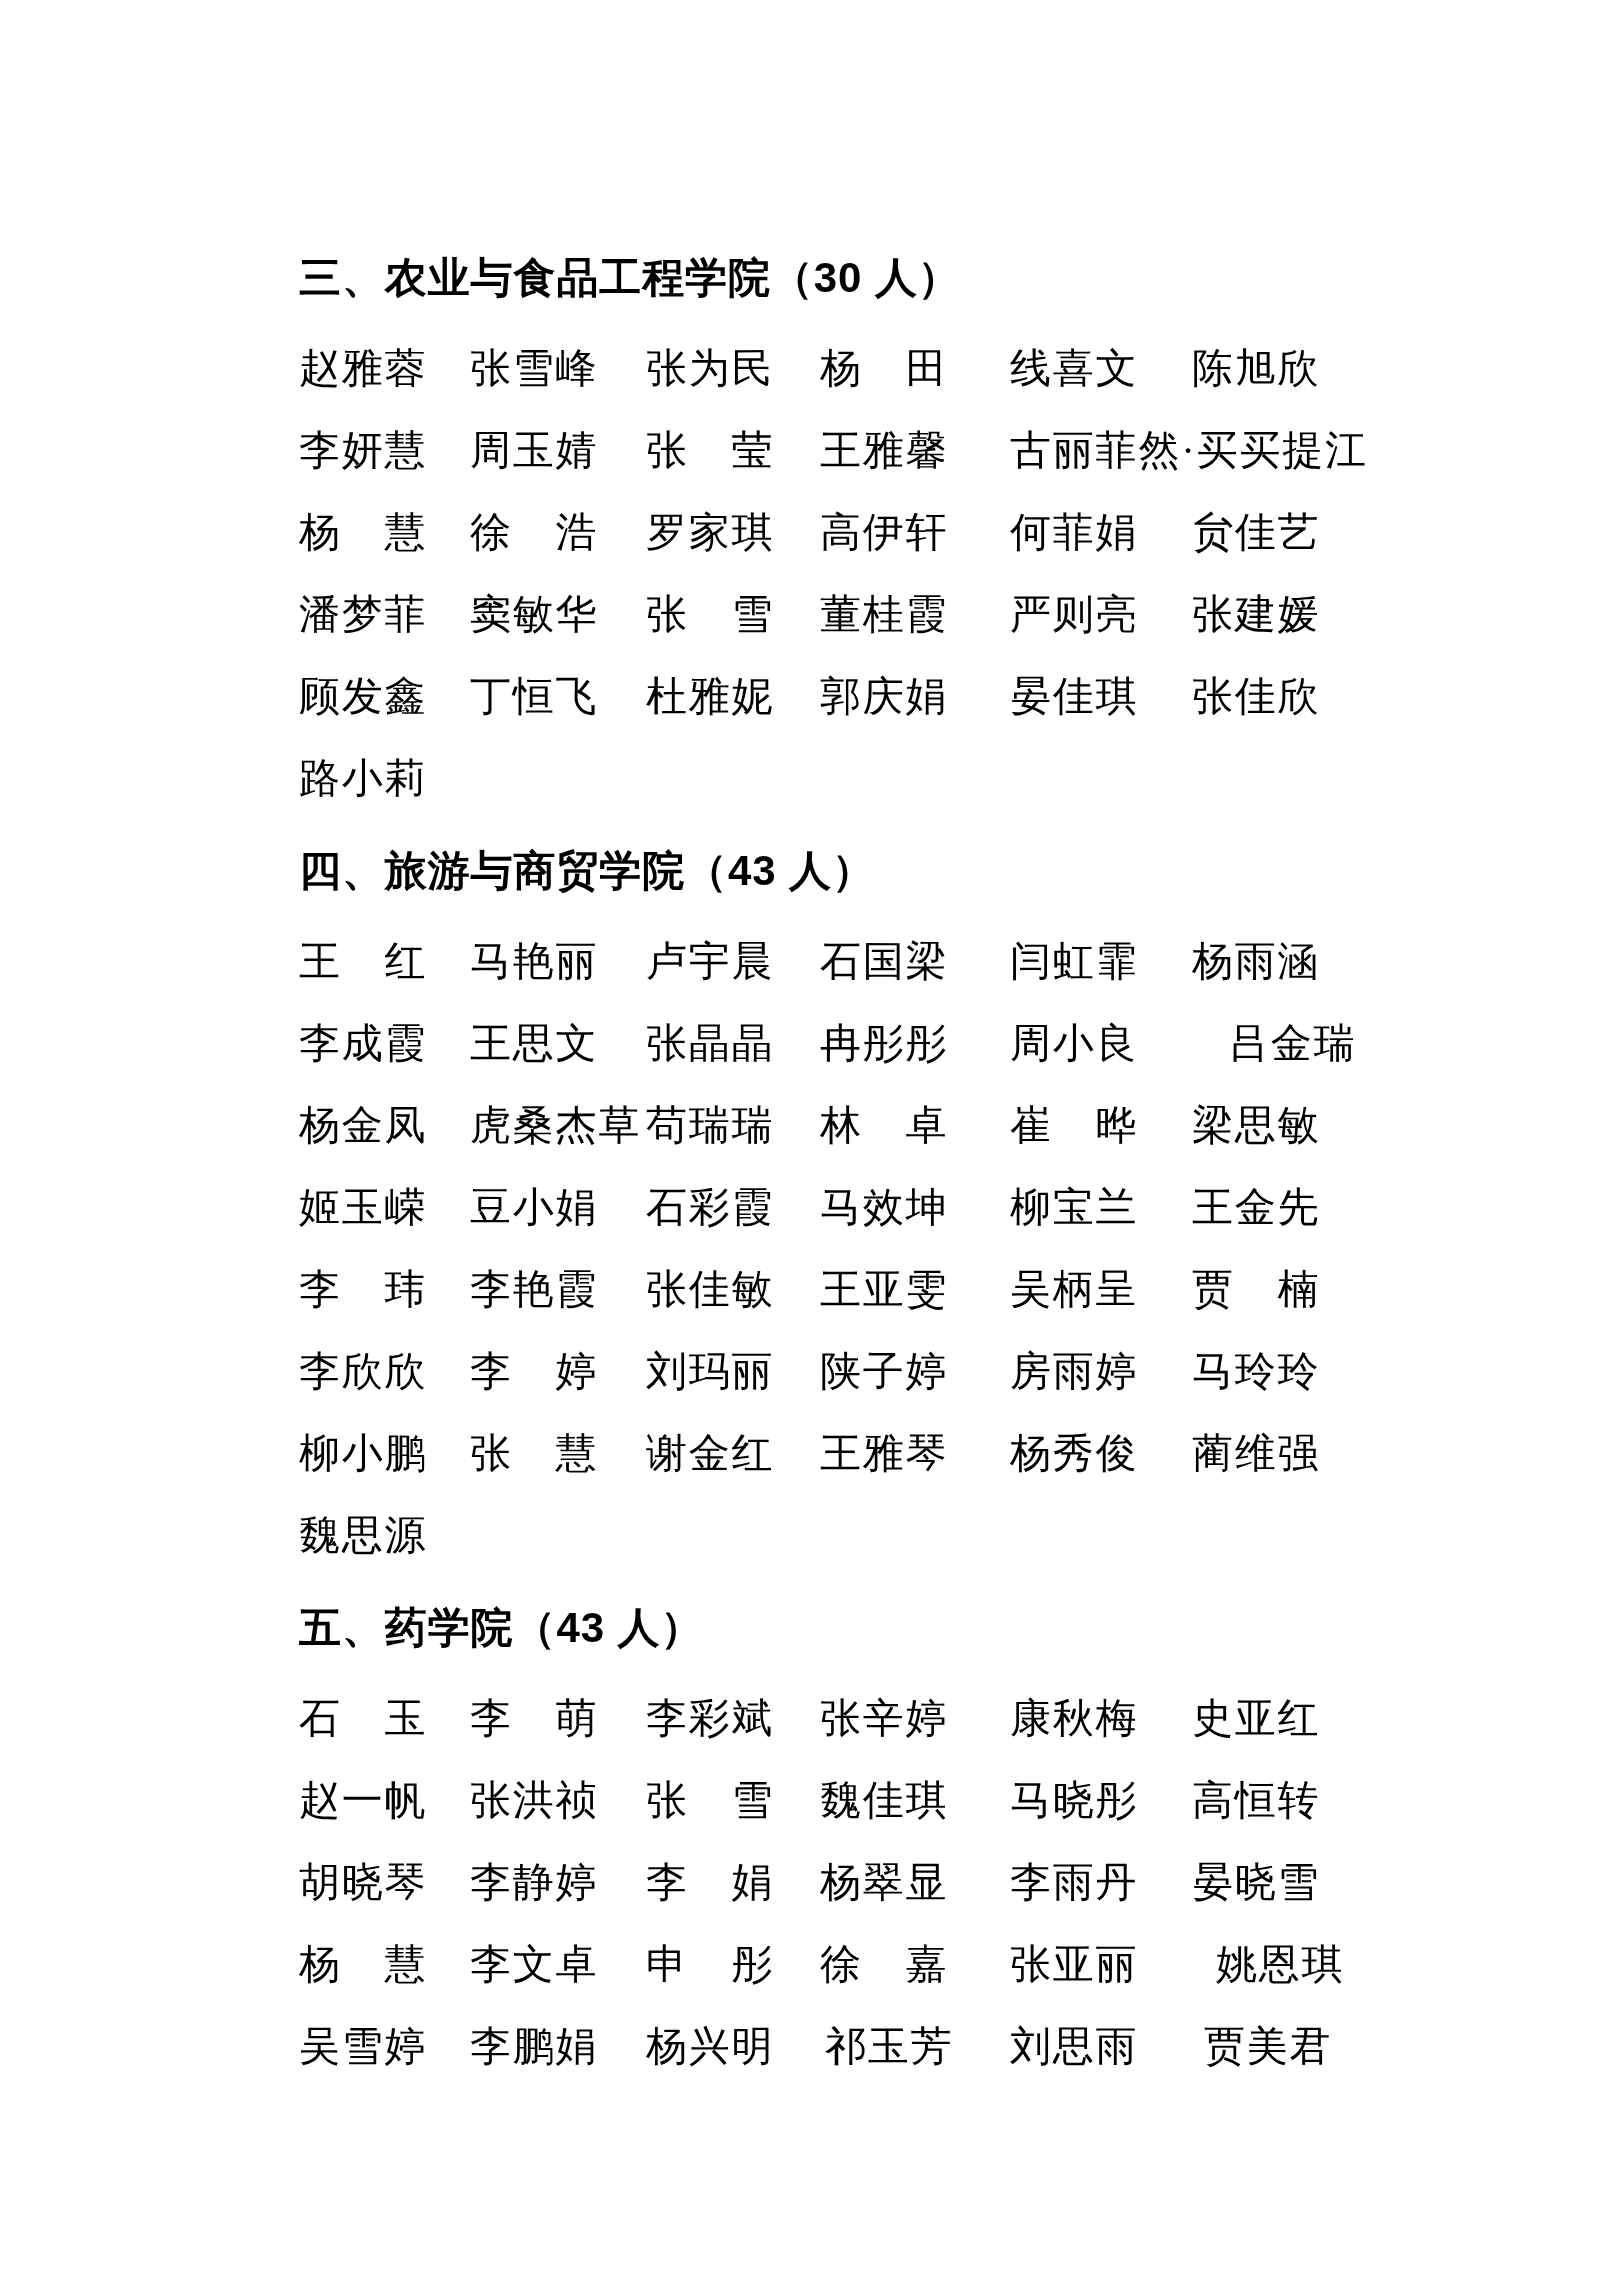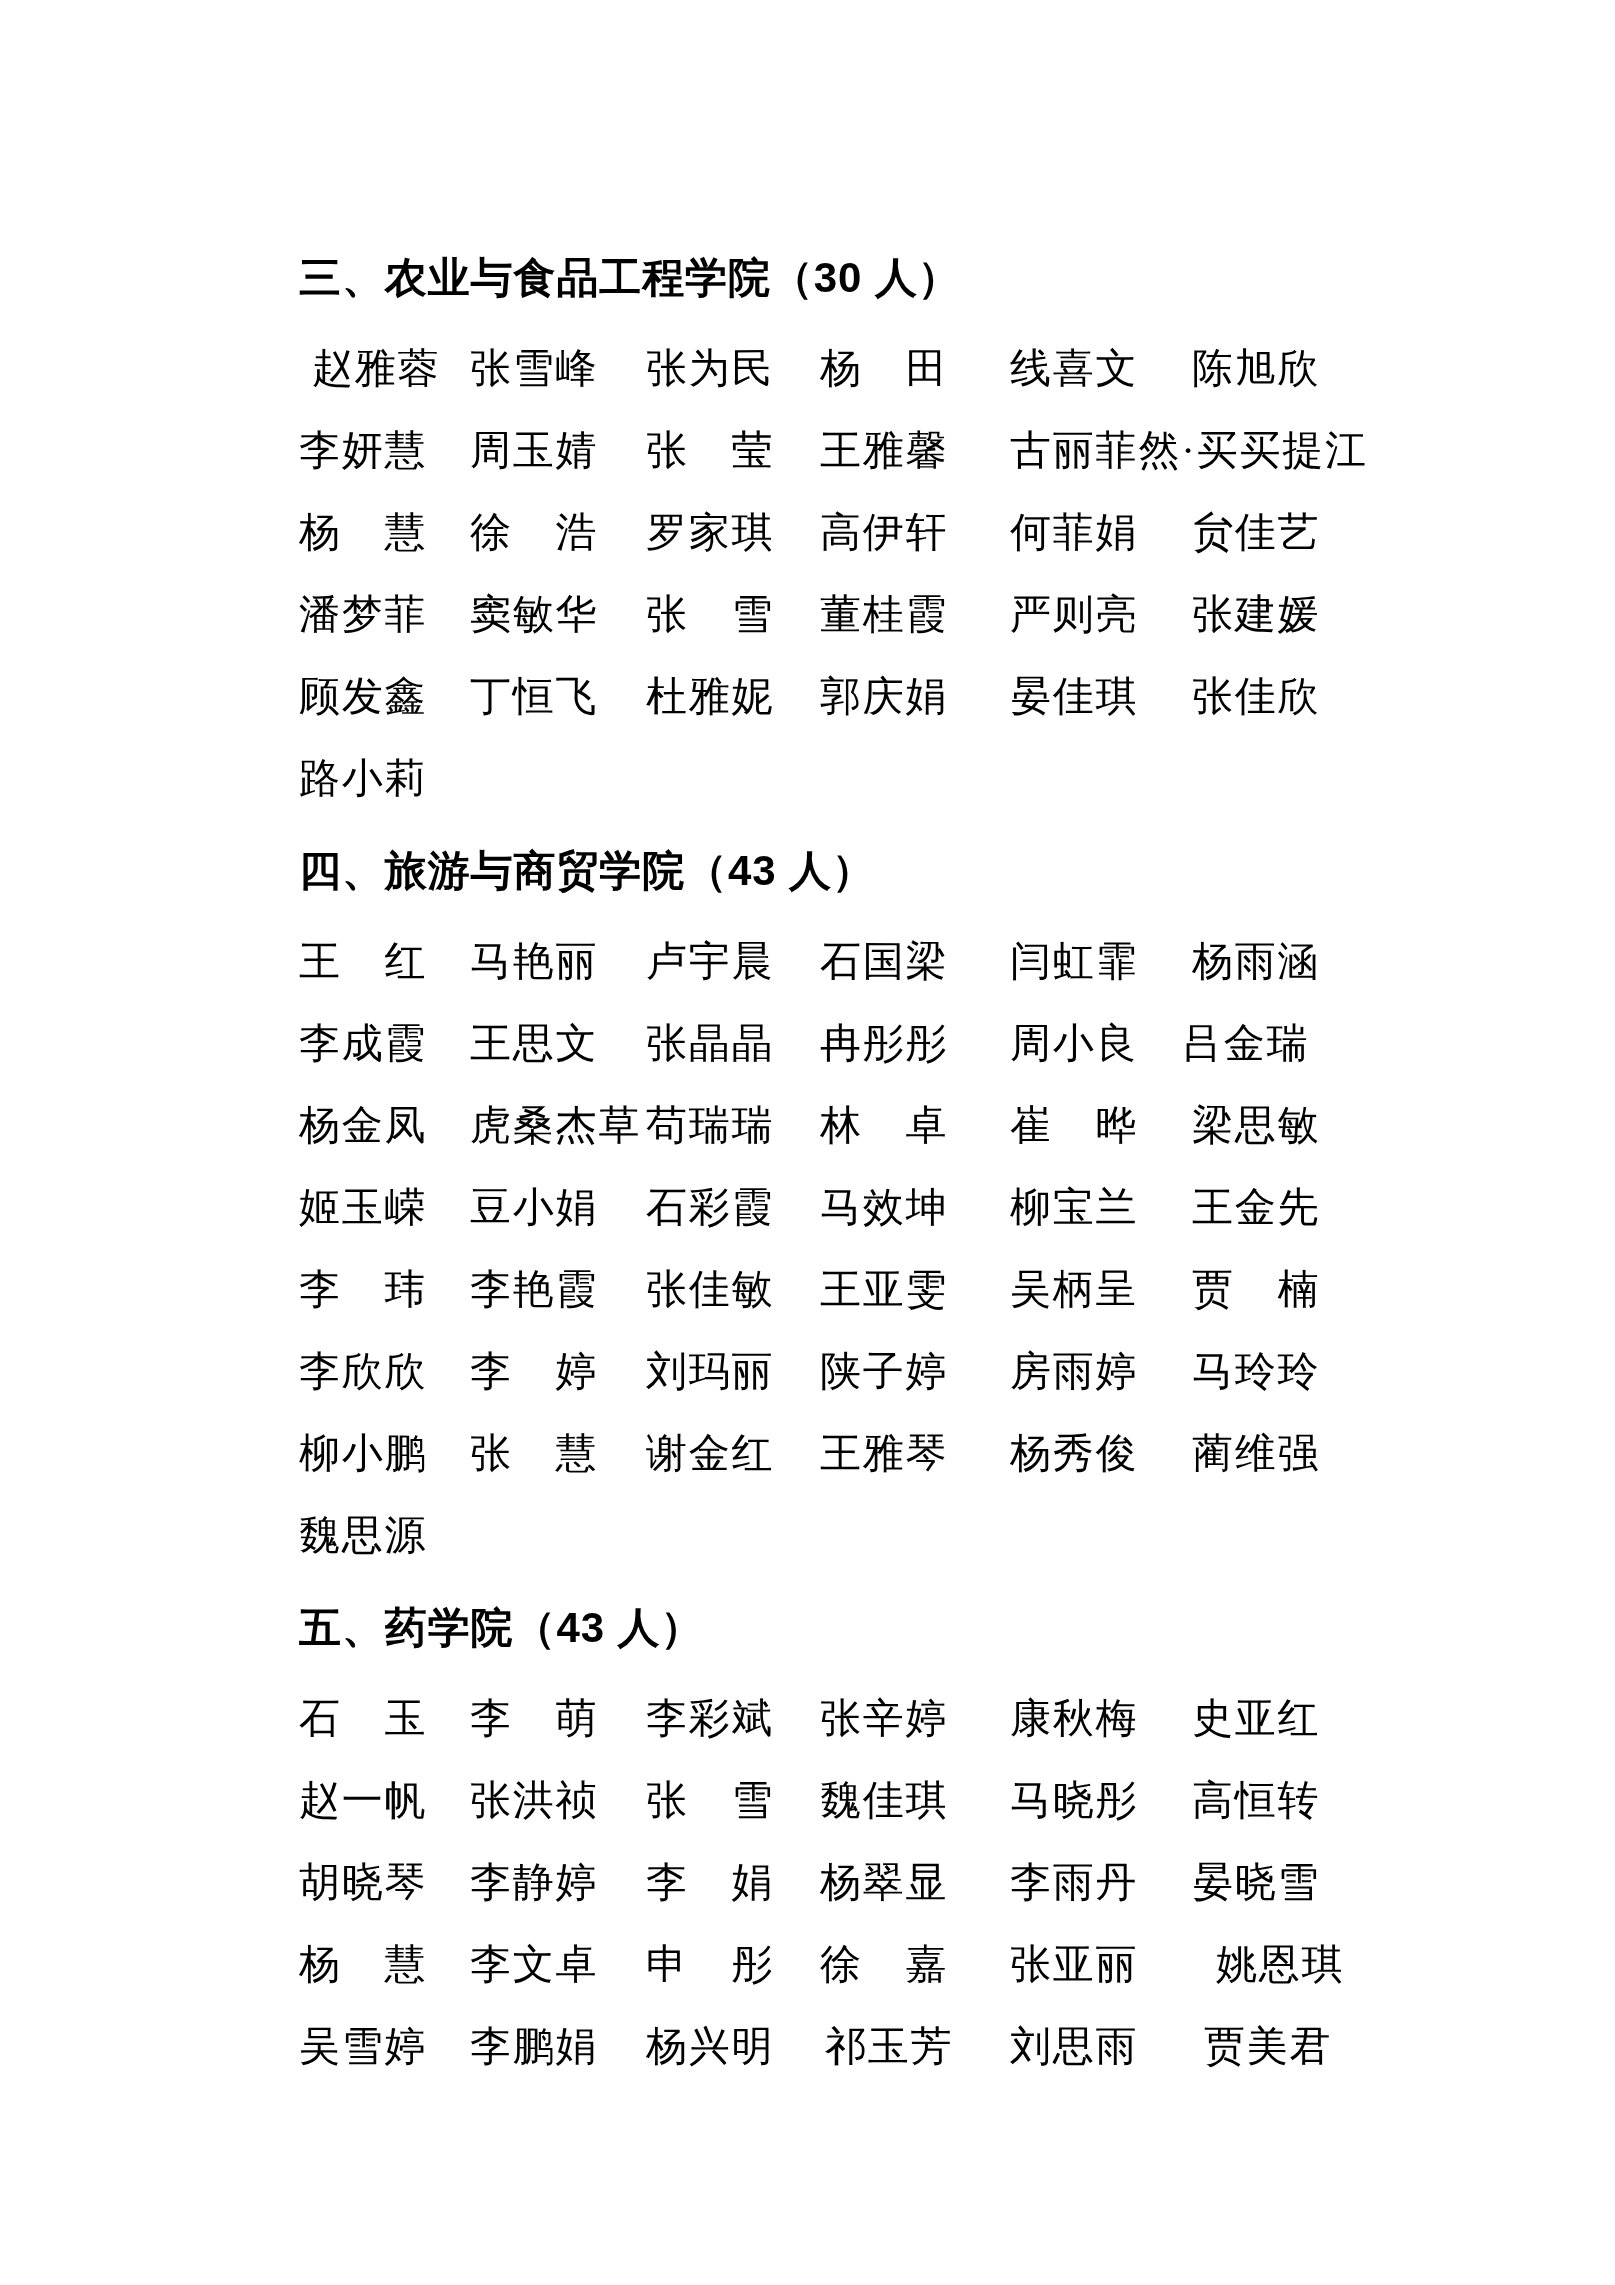--- a/index.html
+++ b/index.html
@@ -53,21 +53,21 @@
 </style>
 </head>
 <body>
 
 <div class="page">
   <div class="content" id="content">
       <section class="section">
         <h2 class="heading">三、农业与食品工程学院（30 人）</h2>
         <div class="rows">
           <div class="row">
-            <span class="name" style="left: 312px;">赵雅蓉</span>
+            <span class="name" style="left: 299px;">赵雅蓉</span>
             <span class="name" style="left: 470px;">张雪峰</span>
             <span class="name" style="left: 646px;">张为民</span>
             <span class="name" style="left: 820px;">杨　田</span>
             <span class="name" style="left: 1010px;">线喜文</span>
             <span class="name" style="left: 1192px;">陈旭欣</span>
           </div>
           <div class="row">
             <span class="name" style="left: 299px;">李妍慧</span>
             <span class="name" style="left: 470px;">周玉婧</span>
             <span class="name" style="left: 646px;">张　莹</span>
@@ -113,21 +113,21 @@
             <span class="name" style="left: 820px;">石国梁</span>
             <span class="name" style="left: 1010px;">闫虹霏</span>
             <span class="name" style="left: 1192px;">杨雨涵</span>
           </div>
           <div class="row">
             <span class="name" style="left: 299px;">李成霞</span>
             <span class="name" style="left: 470px;">王思文</span>
             <span class="name" style="left: 646px;">张晶晶</span>
             <span class="name" style="left: 820px;">冉彤彤</span>
             <span class="name" style="left: 1010px;">周小良</span>
-            <span class="name" style="left: 1181px;">吕金瑞</span>
+            <span class="name" style="left: 1228px;">吕金瑞</span>
           </div>
           <div class="row">
             <span class="name" style="left: 299px;">杨金凤</span>
             <span class="name" style="left: 470px;">虎桑杰草</span>
             <span class="name" style="left: 646px;">苟瑞瑞</span>
             <span class="name" style="left: 820px;">林　卓</span>
             <span class="name" style="left: 1010px;">崔　晔</span>
             <span class="name" style="left: 1192px;">梁思敏</span>
           </div>
           <div class="row">

